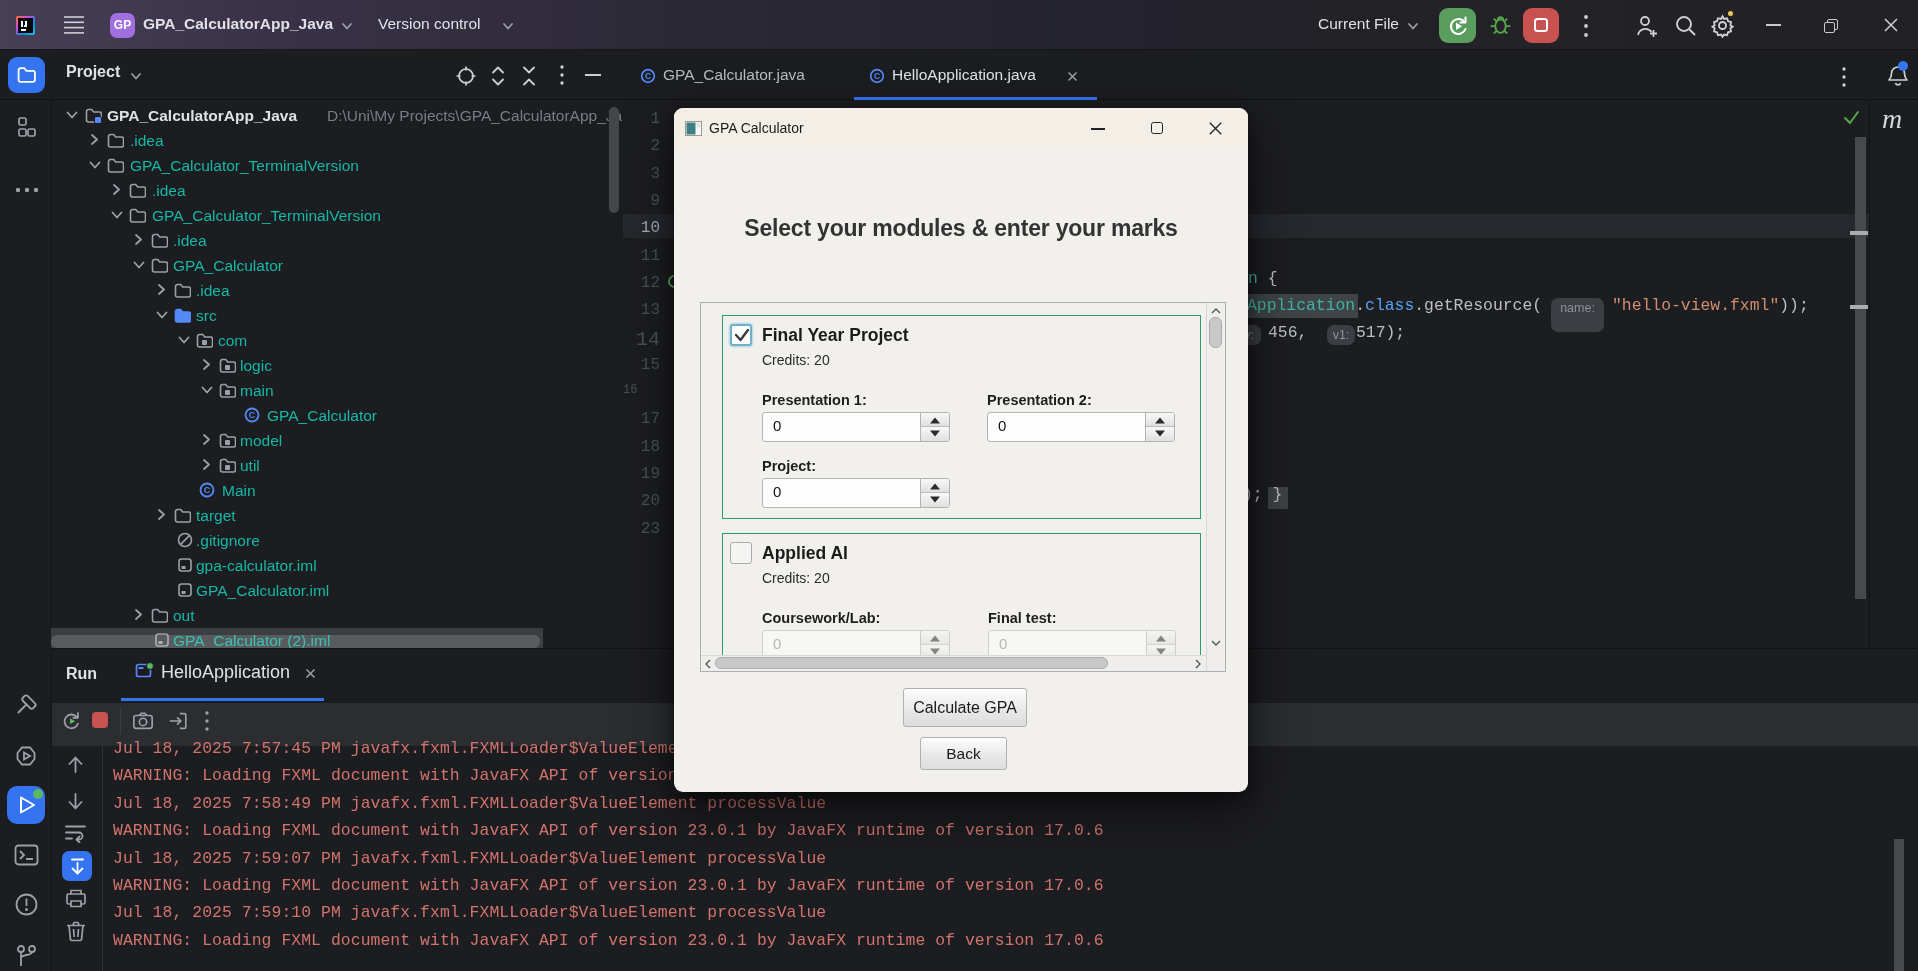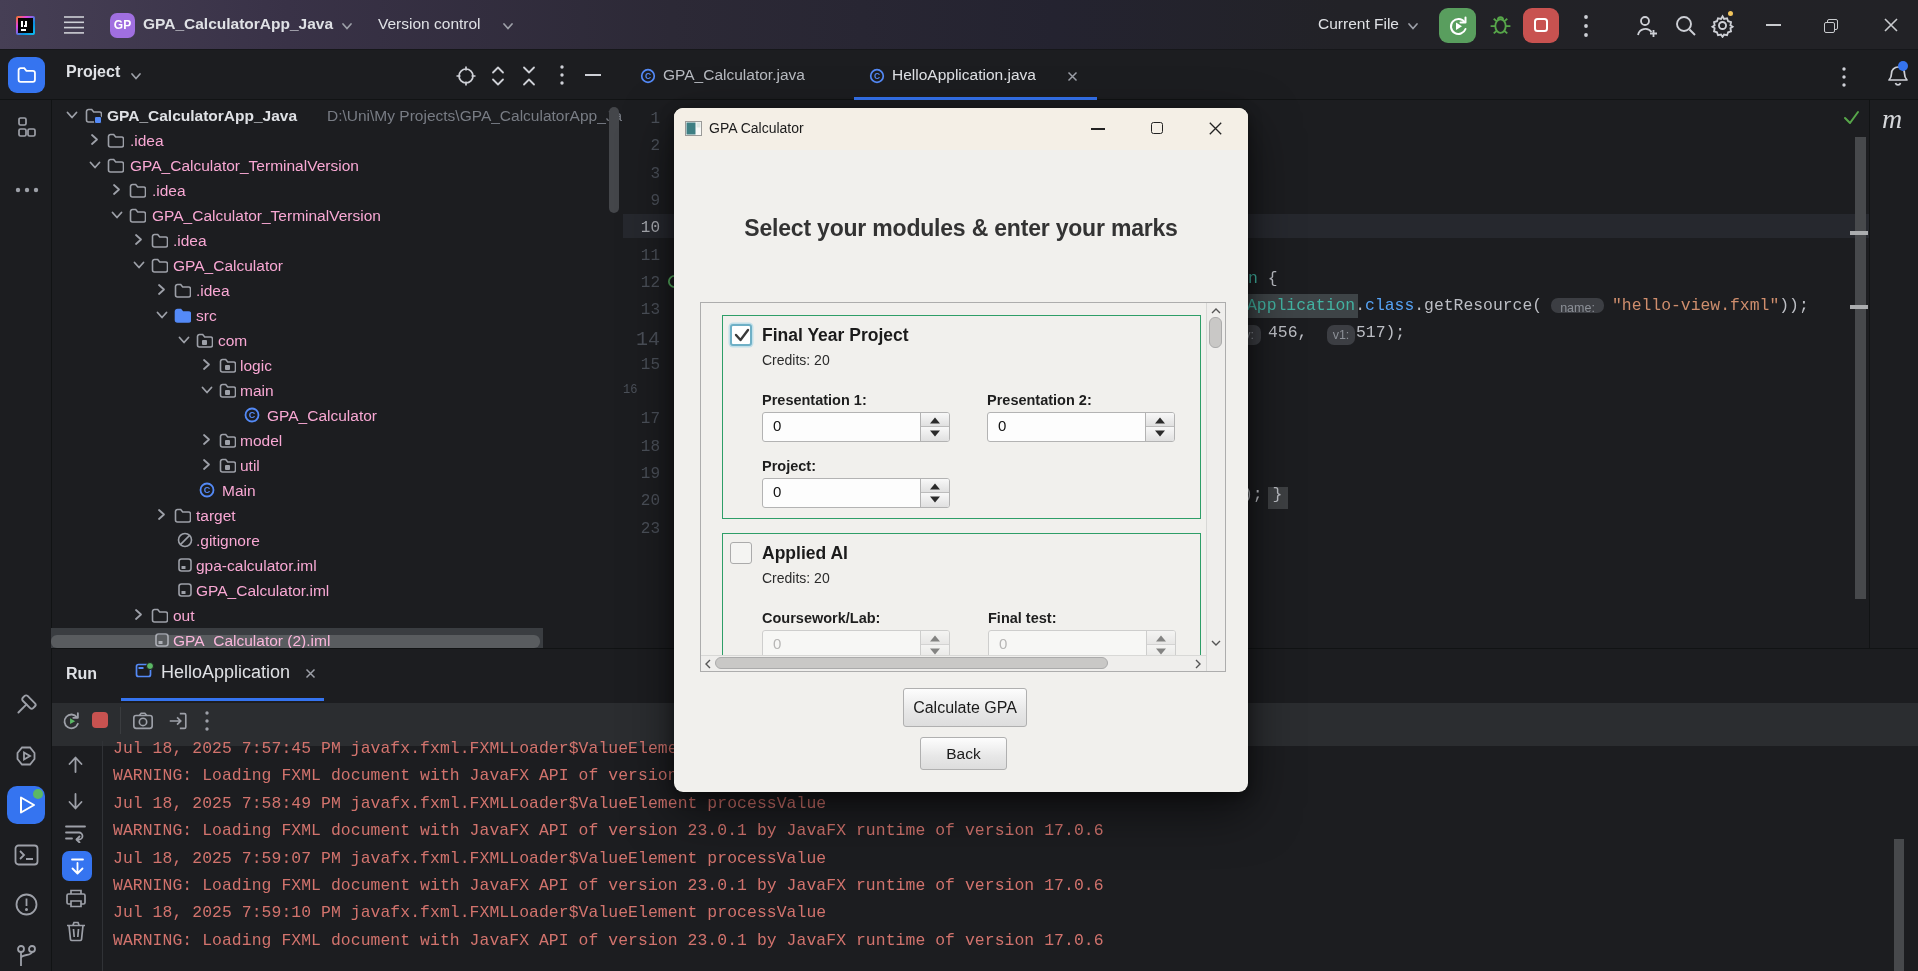--- a/index.html
+++ b/index.html
@@ -8,21 +8,21 @@
 #app { position:relative; width:1918px; height:971px; background:#1C1D20; }
 
 #topbar { left:0; top:0; width:1918px; height:50px;
   background: linear-gradient(to right, #463F55 0%, #393247 15%, #2C2936 35%, #242330 55%, #222227 70%, #222226 100%);
   border-bottom:1px solid #16171a; }
 .tb-text { color:#DFE1E5; font-size:15.5px; }
 
 .mono { font-family:"Liberation Mono",monospace; }
 .sep-v { width:1px; background:#111314; }
 
-.trow { position:absolute; height:25px; line-height:25px; color:#f9a8d4; font-size:15.5px; white-space:nowrap; }
+.trow { position:absolute; height:25px; line-height:25px; color:#14b8a6; font-size:15.5px; white-space:nowrap; }
 
 .cline { position:absolute; left:61px; color:#D2736D; font-size:16.4px; font-family:"Liberation Mono",monospace; white-space:pre; letter-spacing:0.07px;}
 
 .code { position:absolute; font-family:"Liberation Mono",monospace; font-size:16.4px; white-space:pre; color:#BCBEC4; }
 .chip { position:absolute; background:#3C3E43; color:#8C9097; font-size:12.5px; font-family:"Liberation Sans",sans-serif; border-radius:7px; text-align:center; }
 
 #dialog { left:674px; top:108px; width:574px; height:684px; background:#F1F0ED; border-radius:9px;
   box-shadow: 0 18px 50px rgba(0,0,0,0.55), 0 4px 14px rgba(0,0,0,0.4); }
 .dlg-btn { position:absolute; background:linear-gradient(#fdfdfd,#e7e7e7 60%,#dddddd); border:1px solid #b0b0b0; border-radius:3px;
   color:#1a1a1a; text-align:center; }
@@ -440,21 +440,21 @@
 <div class="a mono" style="left:0;top:365px;width:37px;text-align:right;font-size:16px;color:#4B5059;">19</div>
 <div class="a mono" style="left:0;top:392px;width:37px;text-align:right;font-size:16px;color:#4B5059;">20</div>
 <div class="a mono" style="left:0;top:420px;width:37px;text-align:right;font-size:16px;color:#4B5059;">23</div>
 <svg class="a" style="left:44px;top:174px" width="15" height="15" viewBox="0 0 15 15">
         <circle cx="7.5" cy="7.5" r="5.6" fill="none" stroke="#5BB865" stroke-width="1.8"></circle>
       </svg>
 
   <div class="code" style="left:625px;top:169px;color:#42B3A2;">n <span style="color:#BCBEC4">{</span></div>
   <div class="a" style="left:620px;top:194px;width:115px;height:24px;background:#3E4447;"></div>
   <div class="code" style="left:624px;top:196px;color:#42B3A2;">Application<span style="color:#BCBEC4">.</span><span style="color:#56A3F5">class</span><span style="color:#BCBEC4">.getResource(</span></div>
-  <div class="chip" style="left:928px;top:198px;width:53px;height:15px;line-height:20px;">name:</div>
+  <div class="chip" style="left:928px;top:198px;width:53px;height:34px;line-height:20px;">name:</div>
   <div class="code" style="left:989px;top:196px;color:#CF8E6D;">"hello-view.fxml"<span style="color:#BCBEC4">));</span></div>
   <div class="chip" style="left:614px;top:225px;width:24px;height:20px;line-height:20px;">v:</div>
   <div class="code" style="left:645px;top:223px;">456,</div>
   <div class="chip" style="left:704px;top:225px;width:28px;height:20px;line-height:20px;">v1:</div>
   <div class="code" style="left:733px;top:223px;">517);</div>
   <div class="a" style="left:645px;top:387px;width:20px;height:22px;background:#3E4043;"></div>
   <div class="code" style="left:620px;top:385px;">); }</div>
 
   <div class="a" style="left:1232px;top:37px;width:11px;height:462px;background:#47494C;"></div>
   <div class="a" style="left:1227px;top:131px;width:18px;height:4px;background:#ABADAF;"></div>

